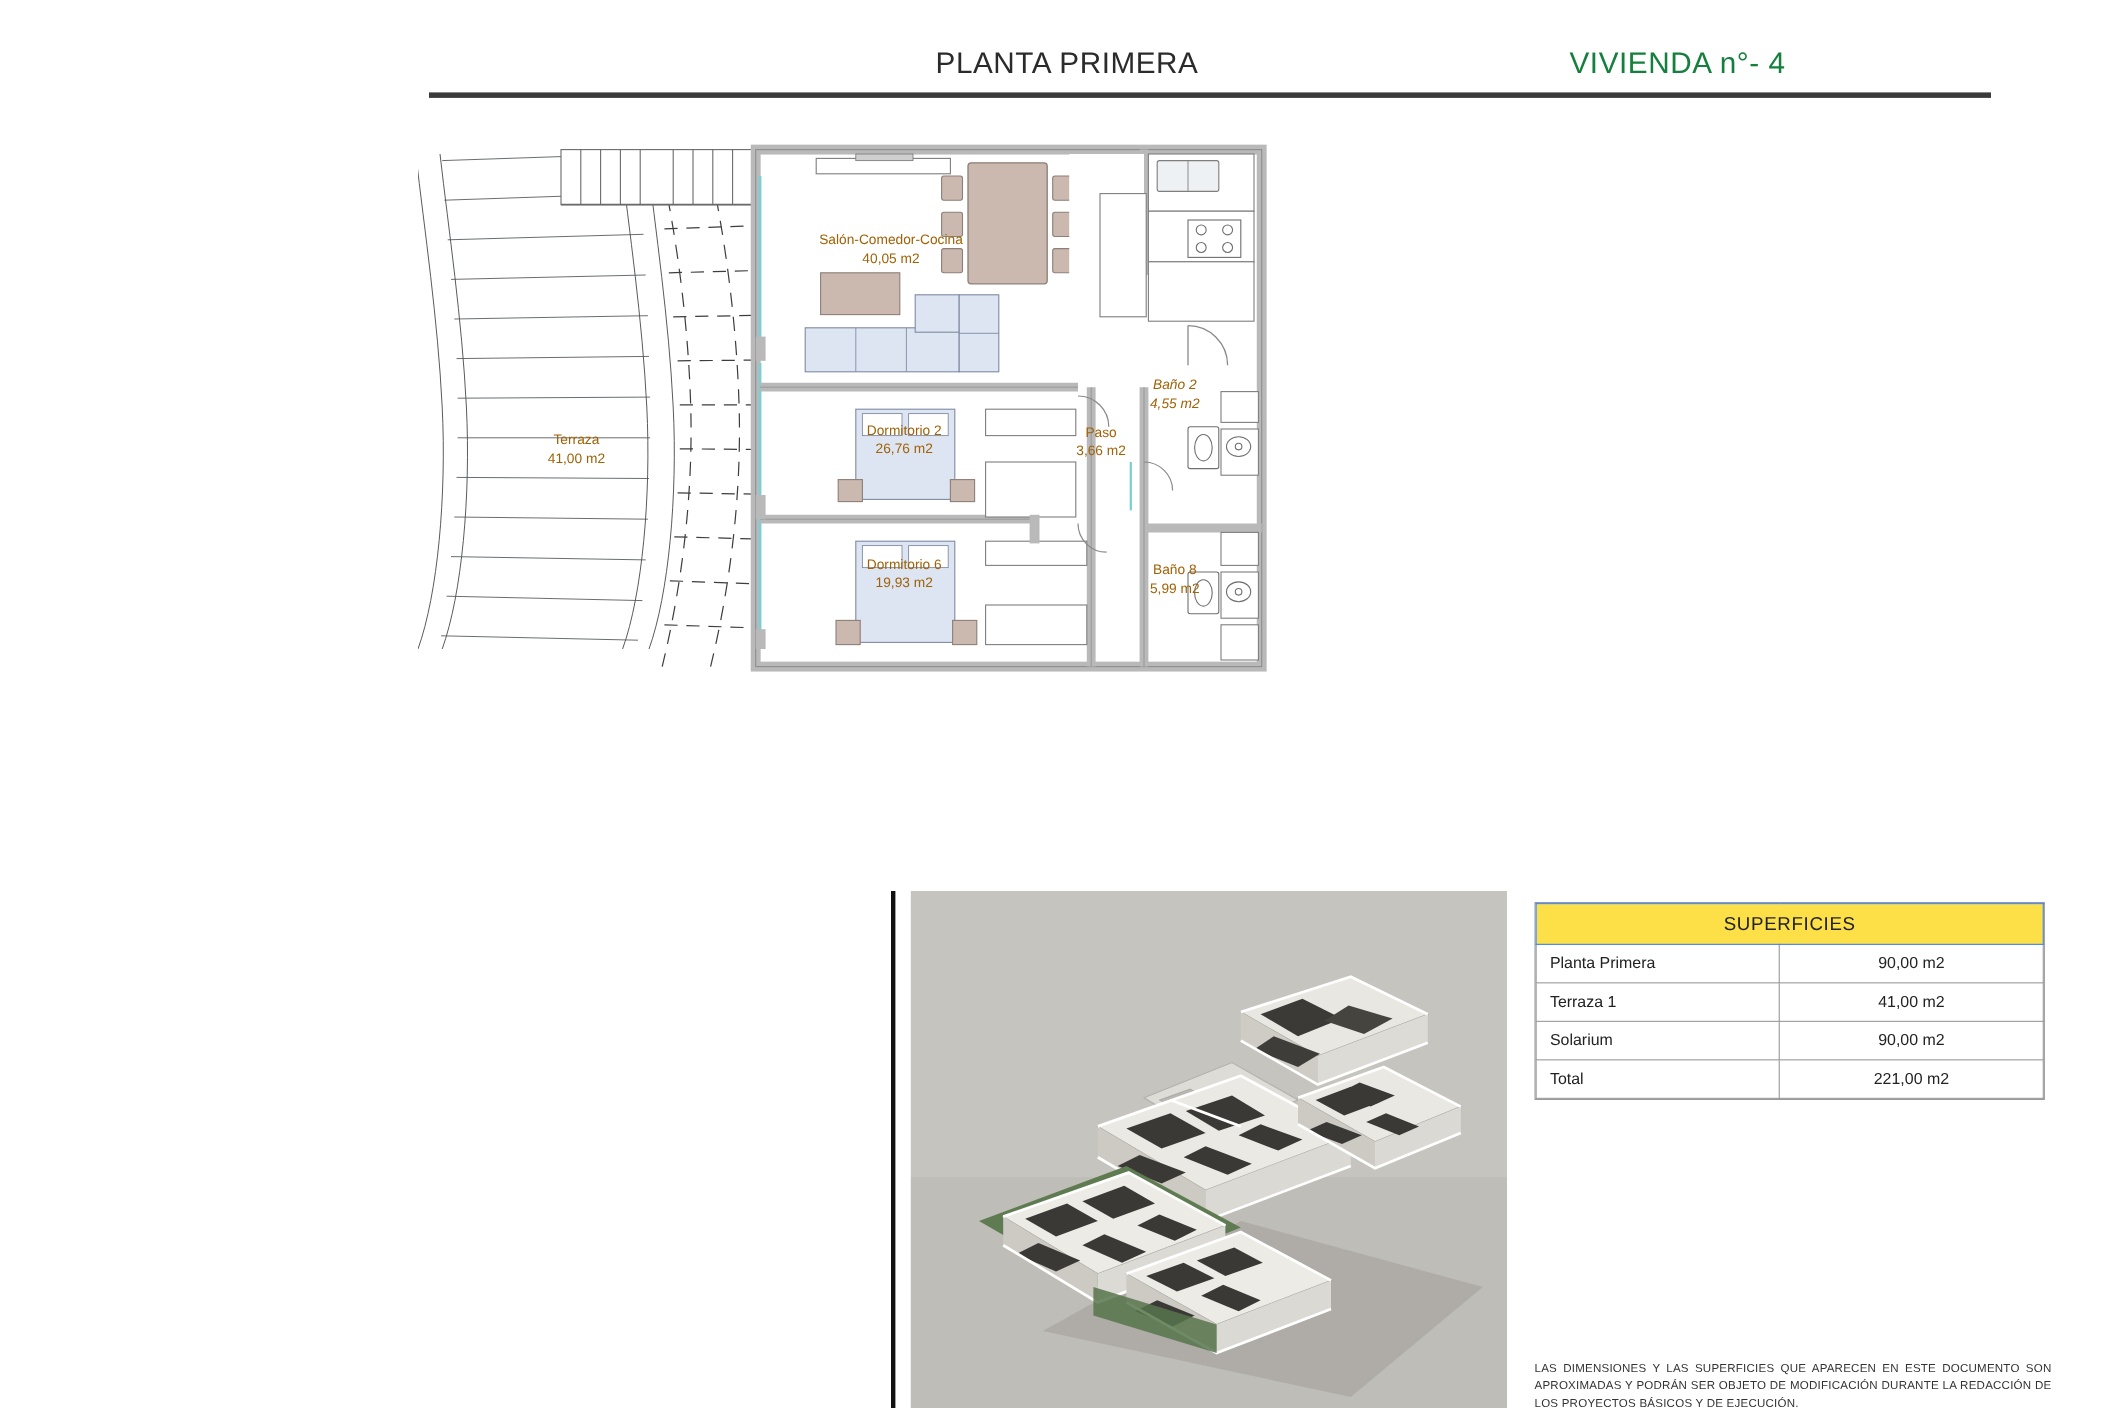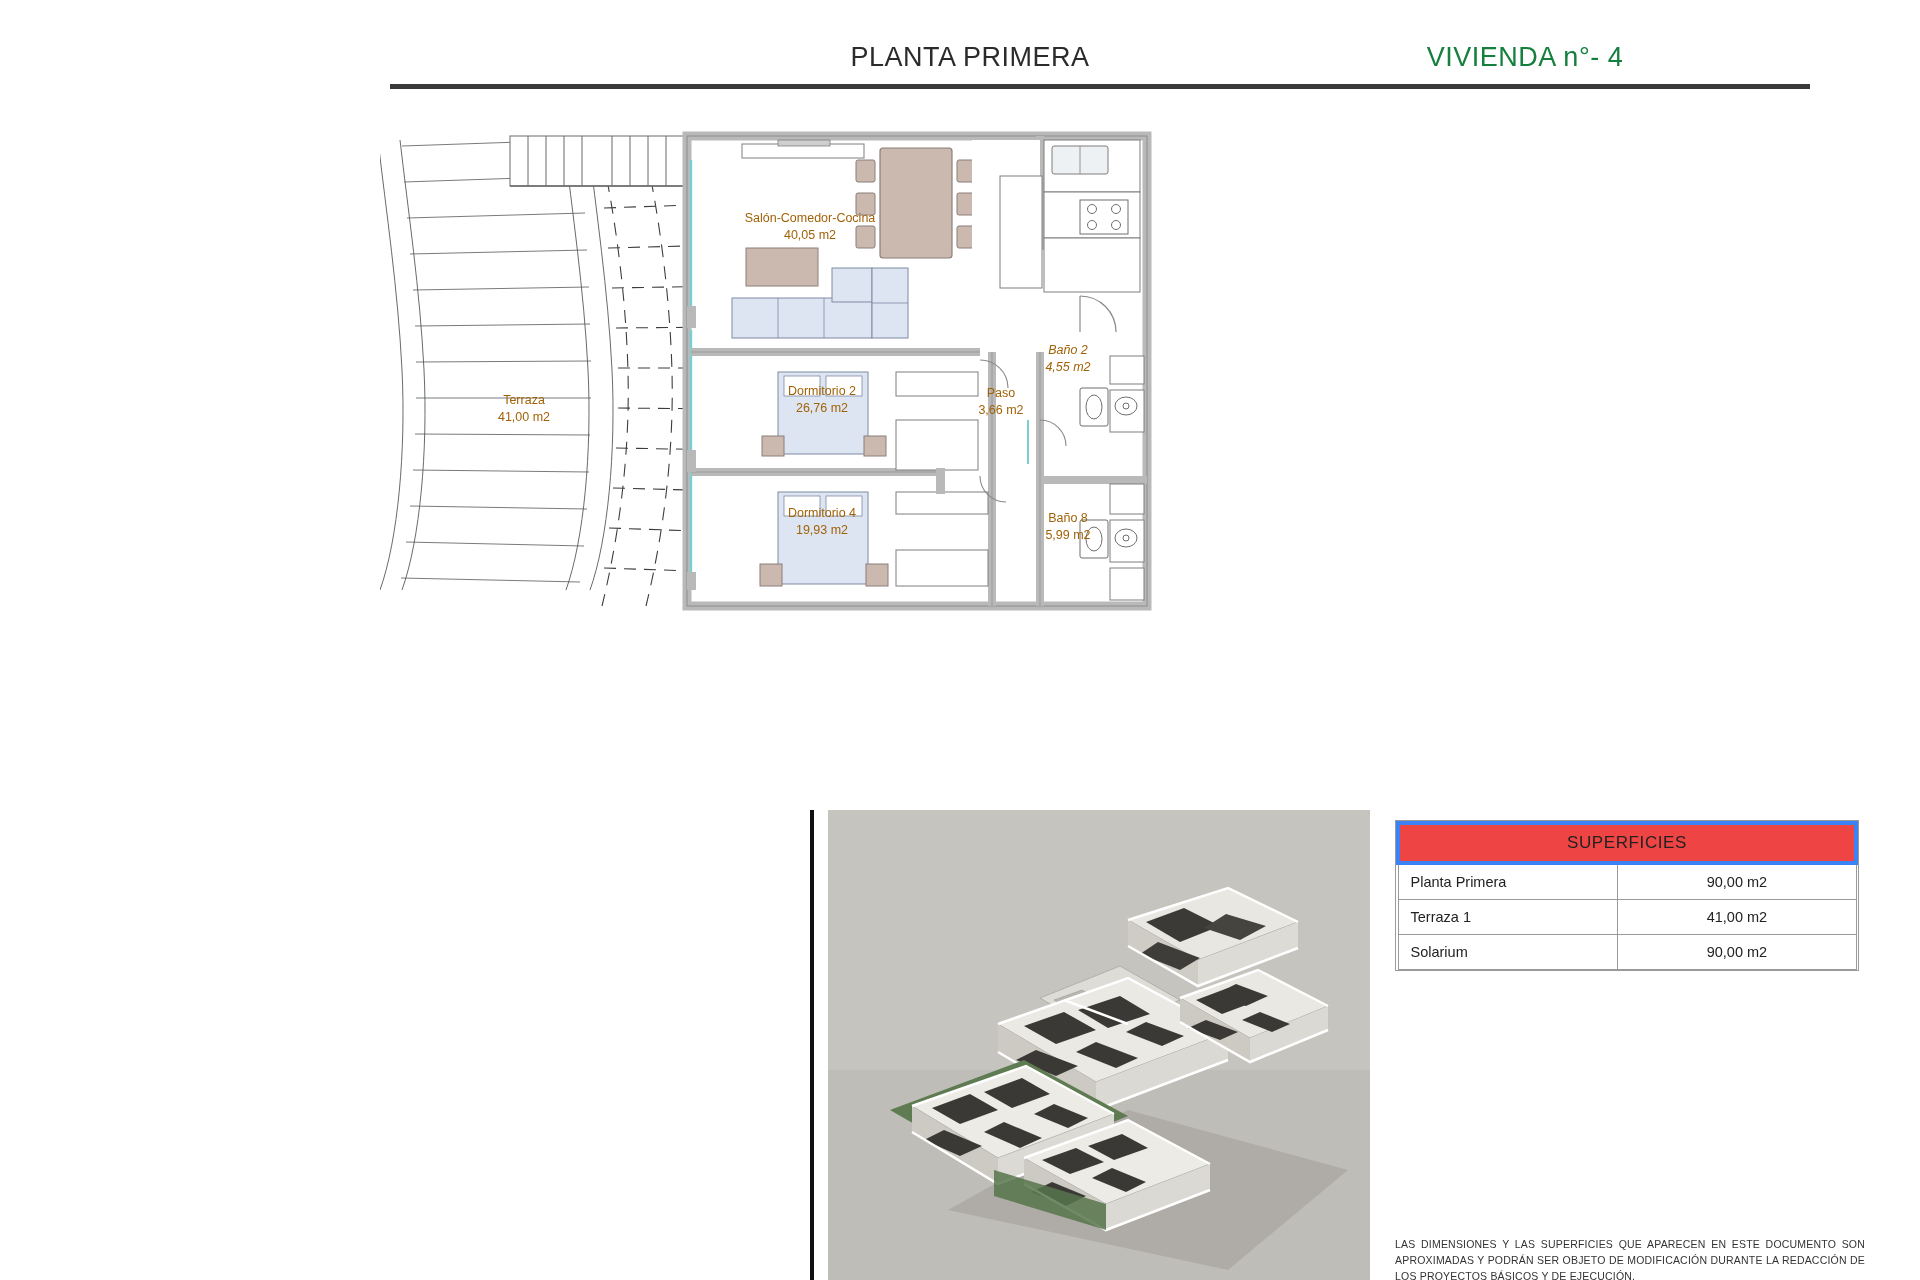--- a/index.html
+++ b/index.html
@@ -18,21 +18,21 @@
 
   
   .render-wrap{position:absolute;left:810px;top:810px;width:560px;height:470px;}
   .render-bar{position:absolute;left:0;top:0;width:4px;height:470px;background:#111;}
   .render{position:absolute;left:18px;top:0;width:542px;height:470px;overflow:hidden;background:linear-gradient(180deg,#c9c7c1 0%,#bcbab4 55%,#b4b2ac 100%);}
   .render svg{display:block;}
 
   
   .tbl{position:absolute;left:1395px;top:820px;width:462px;border:1px solid #9a9a9a;border-collapse:collapse;}
   .tbl table{border-collapse:collapse;width:100%;}
-  .tbl th{background:#ef4444;border:4px solid #3b82f6;font-weight:400;font-size:17px;letter-spacing:.6px;padding:8px 0;text-align:center;color:#222;}
+  .tbl th{background:#fde047;border:1px solid #3b82f6;font-weight:400;font-size:17px;letter-spacing:.6px;padding:8px 0;text-align:center;color:#222;}
   .tbl td{border:1px solid #9a9a9a;font-size:14.5px;padding:9px 12px;color:#222;}
   .tbl td.val{text-align:center;width:52%;}
 
   
   .note{position:absolute;left:1395px;top:1237px;width:470px;font-size:10.5px;line-height:1.5;letter-spacing:.2px;color:#333;text-align:justify;text-transform:uppercase;}
 </style>
 </head>
 <body>
 
 <div class="hdr-title">PLANTA PRIMERA</div>
@@ -258,21 +258,21 @@
     <span>Salón-Comedor-Cocina</span><br>
     <span>40,05 m2</span>
   </div>
 
   <div class="lbl" style="left:382px;top:263px;width:120px;">
     <span>Dormitorio 2</span><br>
     <span>26,76 m2</span>
   </div>
 
   <div class="lbl" style="left:382px;top:385px;width:120px;">
-    <span>Dormitorio 4</span><br>
+    <span>Dormitorio 6</span><br>
     <span>19,93 m2</span>
   </div>
 
   <div class="lbl" style="left:578px;top:265px;width:86px;">
     <span>Paso</span><br>
     <span>3,66 m2</span>
   </div>
 
   <div class="lbl" style="left:638px;top:222px;width:100px;font-style:italic;">
     <span>Baño 2</span><br>
@@ -406,17 +406,21 @@
         <td class="val">90,00 m2</td>
       </tr>
       <tr>
         <td>Terraza 1</td>
         <td class="val">41,00 m2</td>
       </tr>
       <tr>
         <td>Solarium</td>
         <td class="val">90,00 m2</td>
       </tr>
+      <tr>
+        <td>Total</td>
+        <td class="val">221,00 m2</td>
+      </tr>
     </tbody>
   </table>
 </div>
 
 <div class="note">Las dimensiones y las superficies que aparecen en este documento son aproximadas y podrán ser objeto de modificación durante la redacción de los proyectos básicos y de ejecución.</div>
 
 </body></html>

